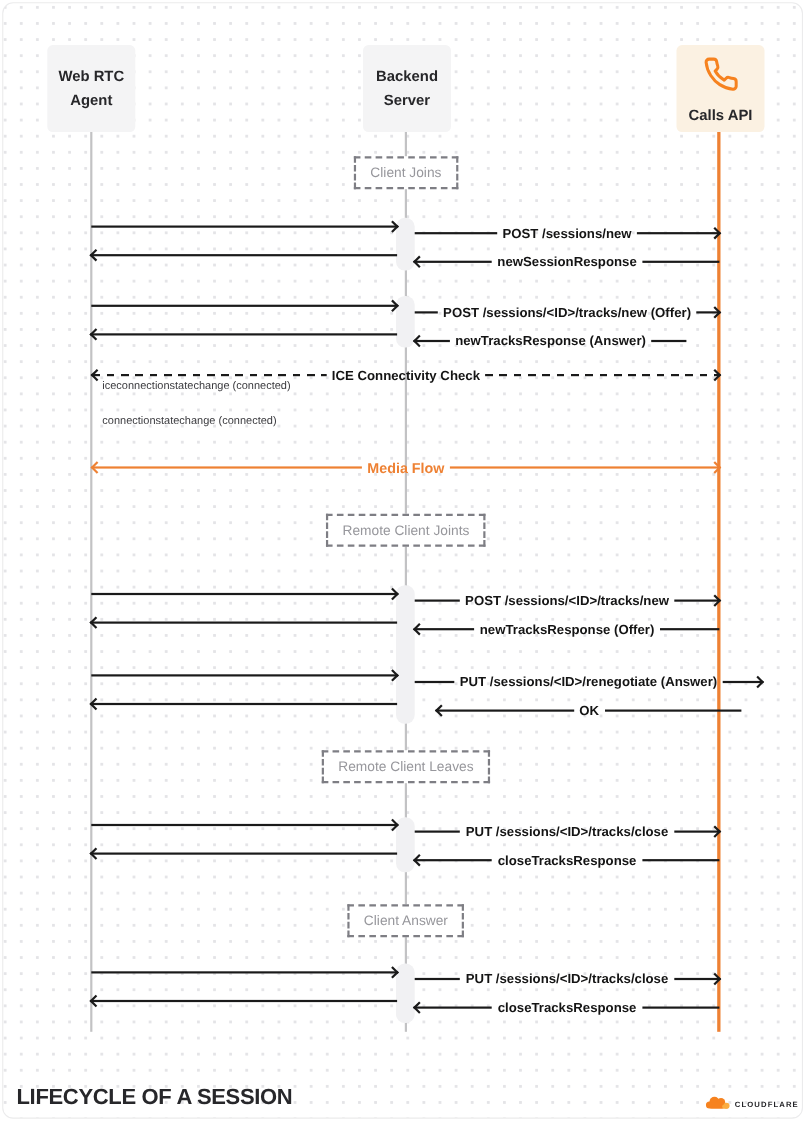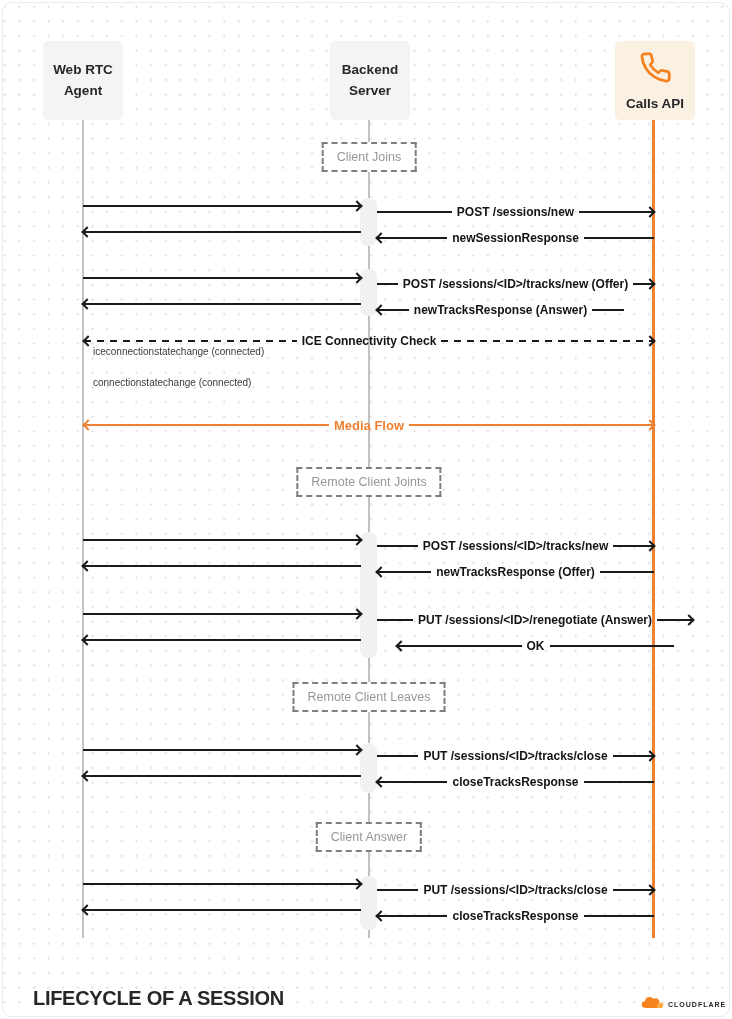--- a/index.html
+++ b/index.html
@@ -28,21 +28,21 @@
   .ln.dsh{background:repeating-linear-gradient(90deg,#1A1A1A 0 7px,transparent 7px 13px);}
   .ln.org{background:#EE8133;}
   .lbl{font-size:12px;font-weight:700;color:#141414;padding:0 5px;white-space:nowrap;line-height:1;}
   .lbl.org{color:#EE8133;font-size:13px;}
   .chev{flex:none;width:8px;height:8px;border:0 solid #1A1A1A;box-sizing:border-box;}
   .chev.r{border-top-width:2.5px;border-right-width:2.5px;transform:rotate(45deg);margin-left:-8px;}
   .chev.l{border-top-width:2.5px;border-right-width:2.5px;transform:rotate(-135deg);margin-right:-8px;}
   .chev.org{border-color:#EE8133;}
   .evt{position:absolute;font-size:10px;color:#3A3A3E;white-space:nowrap;}
   
-  .title{position:absolute;left:12px;top:984px;font-size:20px;font-weight:700;color:#27272A;letter-spacing:-0.3px;margin-left:18px;}
+  .title{position:absolute;left:12px;top:984px;font-size:20px;font-weight:700;color:#27272A;letter-spacing:-0.3px;}
   .brand{position:absolute;left:638px;top:992px;display:flex;align-items:center;gap:3px;}
   .brand .btxt{font-size:7px;font-weight:700;color:#1F1F23;letter-spacing:1px;}
 </style>
 </head>
 <body>
 
 <div class="card">
 <div class="canvas">
 
   <div class="lifeline" style="left:79px;"></div>

